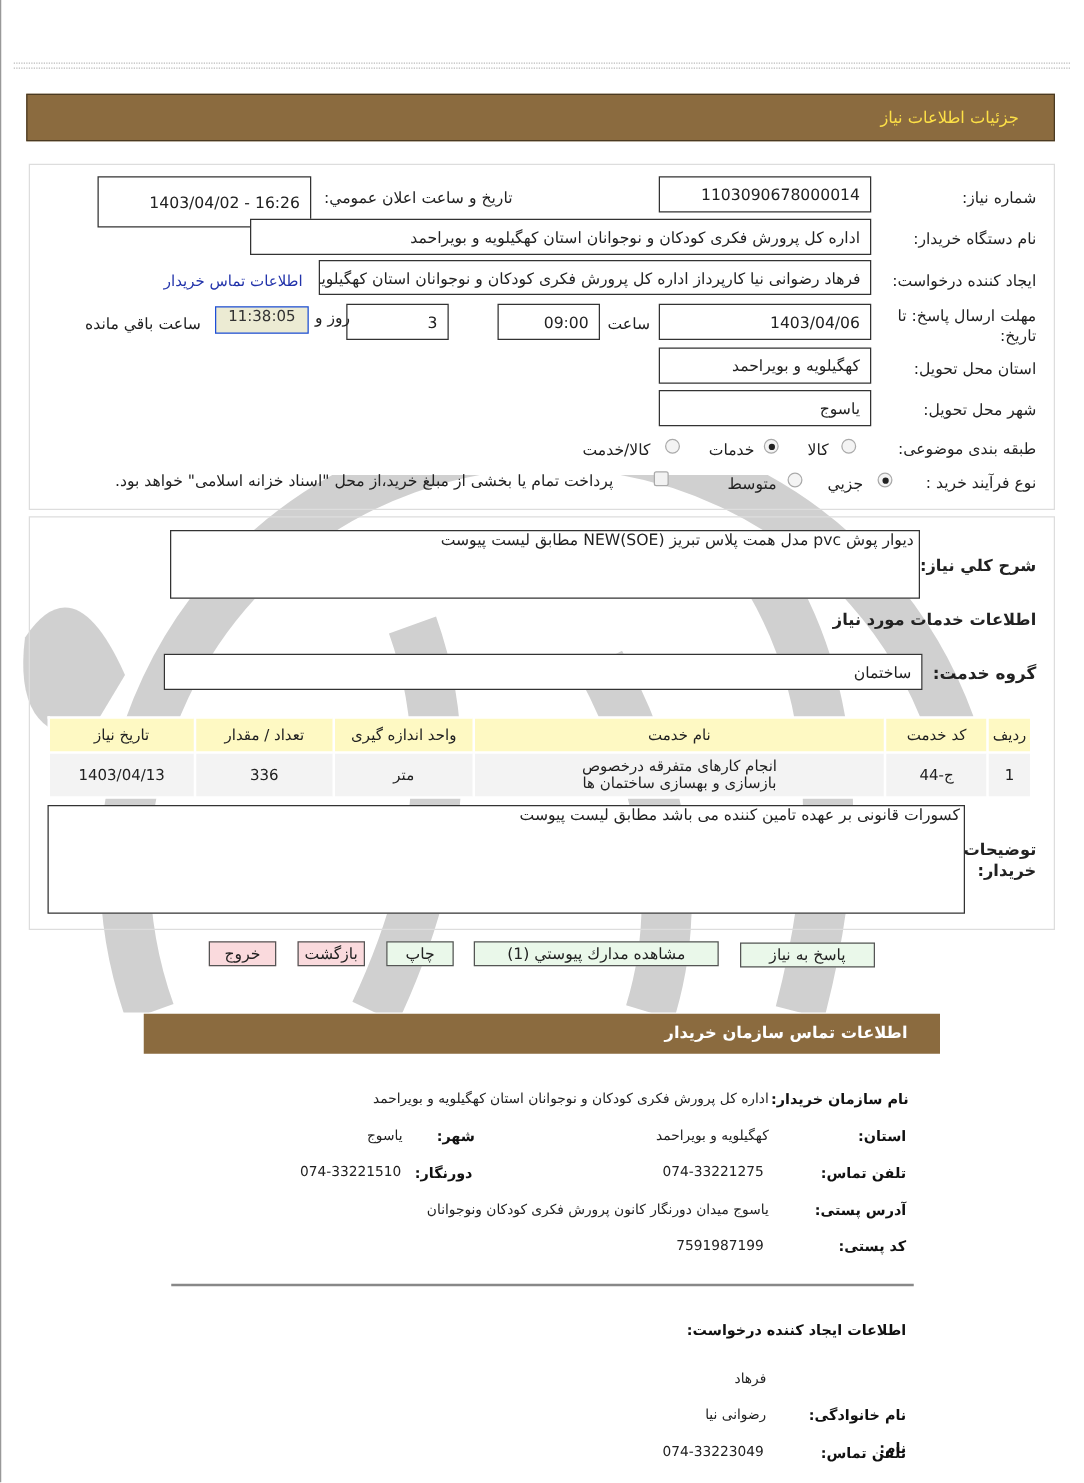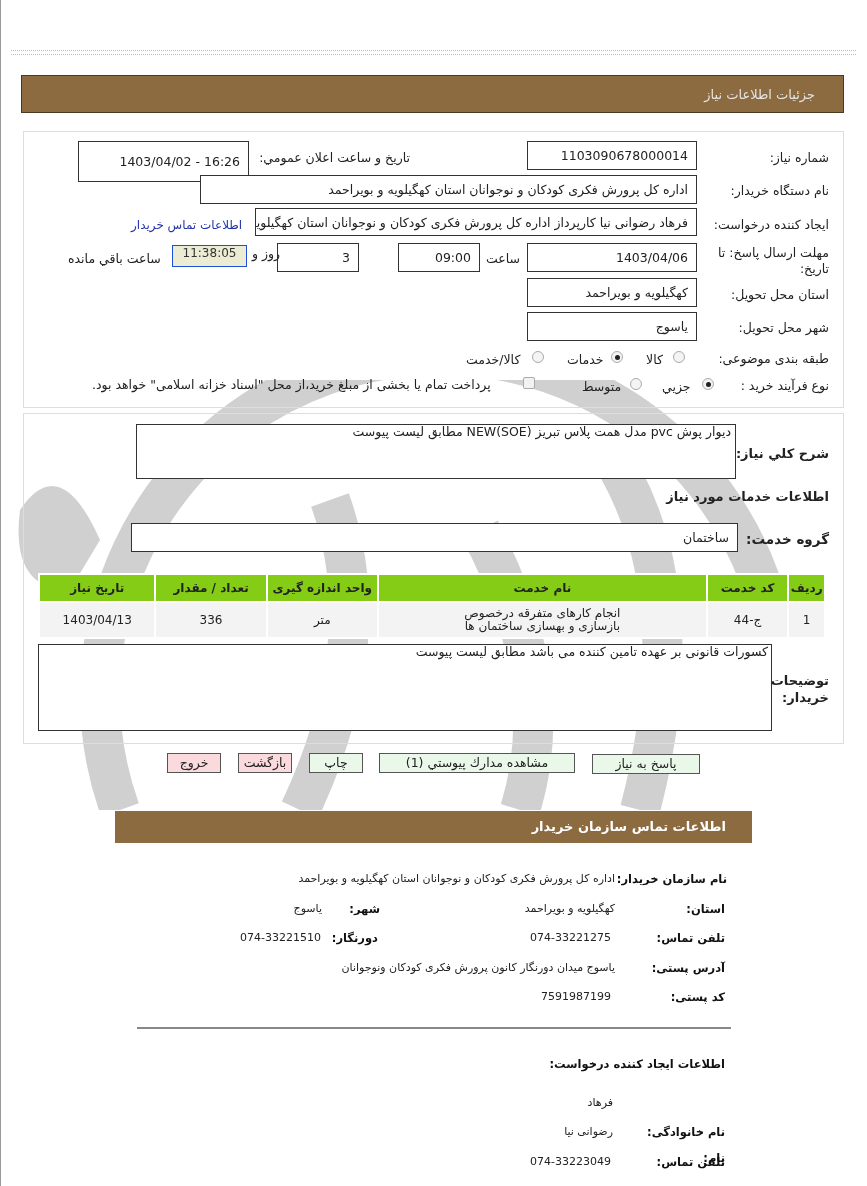--- a/index.html
+++ b/index.html
@@ -1,34 +1,34 @@
 <!DOCTYPE html>
 <html><head>
 <meta charset="utf-8">
 <style>
   html,body{margin:0;padding:0;background:#fff;}
   body{width:867px;height:1186px;position:relative;overflow:hidden;font-family:"DejaVu Sans",sans-serif;font-size:12px;color:#222;direction:rtl;}
   .leftbar{position:absolute;left:0;top:0;width:1px;height:1186px;background:#999;}
   .topsep{position:absolute;left:11px;top:50px;width:845px;height:3px;border-top:1px dotted #bbb;border-bottom:1px dotted #bbb;}
   .watermark{position:absolute;left:0;top:380px;width:867px;height:430px;pointer-events:none;}
   .header-bar{position:absolute;left:21px;top:75px;width:823px;height:38px;background:#8b6b3f;border:1px solid #4a3a22;box-sizing:border-box;}
-  .header-bar span{position:absolute;right:28px;top:11px;color:#e5e5e5;font-size:13px;}
+  .header-bar span{position:absolute;right:28px;top:11px;color:#fde047;font-size:13px;}
   .panel{position:absolute;border:1px solid #ddd;background:transparent;box-sizing:border-box;}
   .lbl{position:absolute;font-size:12.5px;color:#222;white-space:nowrap;}
   .box{position:absolute;border:1px solid #333;background:#fff;box-sizing:border-box;font-size:12.5px;padding:0 8px;white-space:nowrap;overflow:hidden;display:flex;align-items:center;}
   .box.ltr{direction:ltr;justify-content:flex-end;}
   .box.rtl{justify-content:flex-start;}
   .timer{position:absolute;background:#ecebd3;border:1px solid #1d4ed8;box-sizing:border-box;font-size:12px;direction:ltr;text-align:center;line-height:14px;color:#333;}
   .link{position:absolute;color:#2233aa;font-size:12px;white-space:nowrap;cursor:pointer;}
   .radio{position:absolute;width:12px;height:12px;border-radius:50%;border:1px solid #aaa;background:#f4f4f4;box-sizing:border-box;}
   .radio.on::after{content:"";position:absolute;left:2.5px;top:2.5px;width:5px;height:5px;border-radius:50%;background:#222;}
   .chk{position:absolute;width:12px;height:12px;border:1px solid #aaa;border-radius:2px;background:#f2f2f2;box-sizing:border-box;}
   .bold{font-weight:bold;}
   table.svc{position:absolute;left:38px;top:573px;width:788px;border-collapse:collapse;font-size:12px;}
-  table.svc th{background:#84cc16;color:#222;font-weight:bold;height:24px;border:2px solid #fff;font-size:12px;}
+  table.svc th{background:#fef9c3;color:#222;font-weight:normal;height:24px;border:2px solid #fff;font-size:12px;}
   table.svc td{background:#f3f3f3;text-align:center;height:32px;border:2px solid #fff;font-size:12px;line-height:13px;}
   .btn{position:absolute;height:20px;border:1px solid #555;box-sizing:border-box;font-size:12.5px;text-align:center;line-height:17px;cursor:pointer;}
   .btn.green{background:#eaf8ea;}
   .btn.red{background:#fadadd;}
   .sec2-bar{position:absolute;left:115px;top:811px;width:637px;height:32px;background:#8b6b3f;}
   .sec2-bar span{position:absolute;right:26px;top:8px;color:#fff;font-weight:bold;font-size:13px;}
   .k{position:absolute;font-weight:bold;font-size:11.5px;white-space:nowrap;color:#111;}
   .v{position:absolute;font-size:11px;white-space:nowrap;color:#222;}
   .v.ltr{direction:ltr;}
   .hr2{position:absolute;left:137px;top:1027px;width:594px;height:2px;background:#888;}

